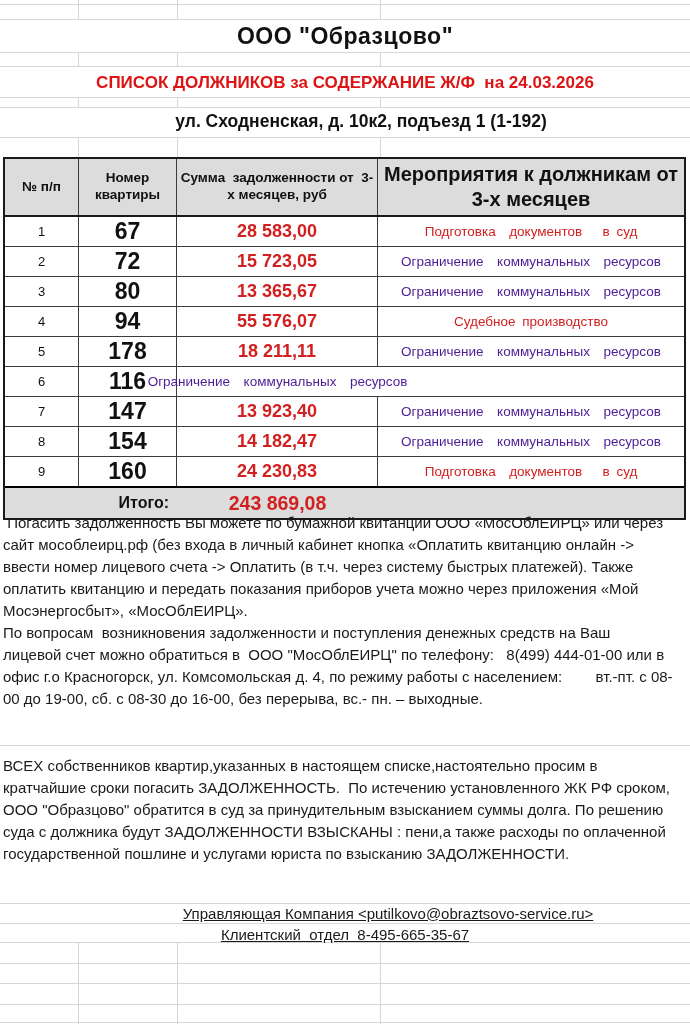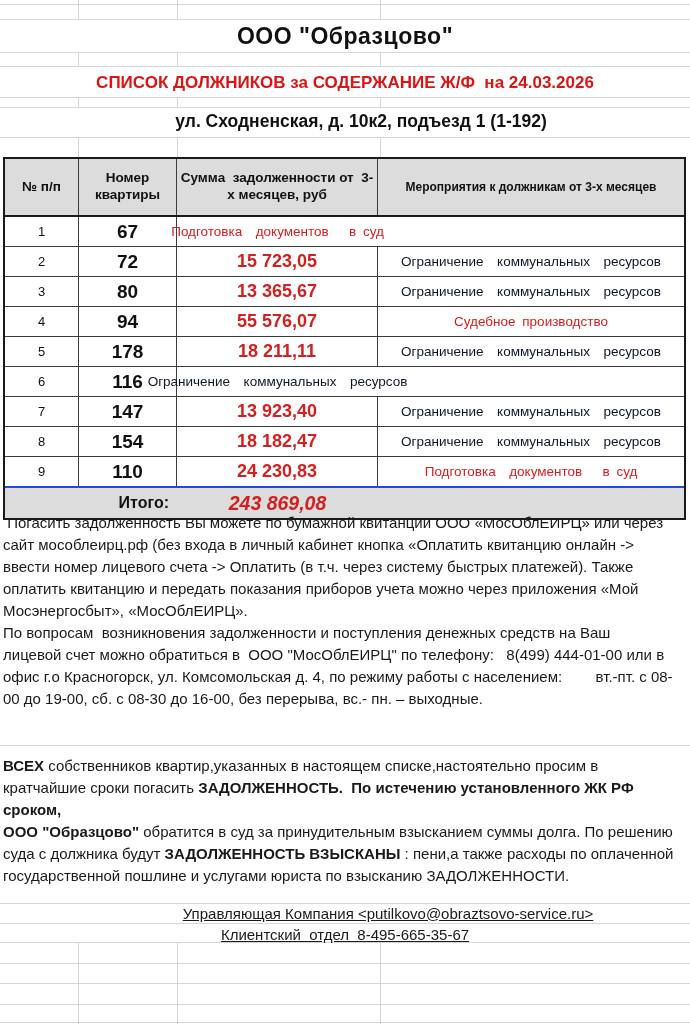--- a/index.html
+++ b/index.html
@@ -22,47 +22,47 @@
     font-size:17.5px;font-weight:bold;}
 
   
   .debt-table{position:absolute;left:3px;top:157px;width:683px;box-sizing:border-box;
     border:2px solid #1a1a1a;background:#fff;}
   .thead{display:grid;grid-template-columns:74px 98px 201px 1fr;height:56px;
     background:#dcdcdc;border-bottom:2px solid #1a1a1a;}
   .th{display:flex;align-items:center;justify-content:center;text-align:center;
     font-weight:bold;font-size:13.5px;border-right:1px solid #3c3c3c;
     white-space:pre-wrap;line-height:1.25;padding:0 2px;box-sizing:border-box;}
-  .th:last-child{border-right:none;font-size:12px;}
+  .th:last-child{border-right:none;font-size:20px;}
   .tr{display:grid;grid-template-columns:74px 98px 201px 1fr;height:29px;
     border-bottom:1px solid #3c3c3c;}
   #tbody .tr:last-child{border-bottom:none;}
   .td{display:flex;align-items:center;justify-content:center;
     border-right:1px solid #3c3c3c;box-sizing:border-box;}
   .td:last-child{border-right:none;}
   .cell-n{font-size:13px;}
-  .cell-apt{font-size:19px;font-weight:bold;}
+  .cell-apt{font-size:23px;font-weight:bold;}
   .cell-amount{font-size:18px;font-weight:bold;color:#d21f1f;}
   .cell-action{font-size:13.5px;white-space:pre;word-spacing:3px;}
   .red-action{color:#d21f1f;}
-  .black-action{color:#0f172a;}
+  .black-action{color:#4c1d95;}
   .totals-row{display:grid;grid-template-columns:172px 201px 1fr;height:30px;
-    background:#dcdcdc;border-top:2px solid #1d4ed8;}
+    background:#dcdcdc;border-top:2px solid #000000;}
   .totals-label{display:flex;align-items:center;justify-content:flex-end;
     padding-right:8px;font-size:16px;font-weight:bold;}
   .totals-value{display:flex;align-items:center;justify-content:center;
-    font-size:19.5px;font-weight:bold;color:#d21f1f;font-style:italic;}
+    font-size:19.5px;font-weight:bold;color:#d21f1f;}
 
   
   .para{position:absolute;left:3px;width:684px;font-size:15px;line-height:22px;
     white-space:pre-wrap;color:#1a1a1a;}
   .p1{top:512px;}
   .p2{top:622px;}
   .p3{top:755px;}
-  .para b{font-weight:bold;text-align:right;}
+  .para b{font-weight:normal;text-align:right;}
 
   
   .footer-line{position:absolute;left:0;width:690px;height:20px;
     display:flex;align-items:center;justify-content:center;
     font-size:15px;text-decoration:underline;color:#1a1a1a;white-space:pre-wrap;}
   .f1{top:903px;padding-left:43px;}
   .f2{top:924px;}
 </style>
 </head>
 <body>
@@ -113,20 +113,21 @@
       <div class="th">Номер
 квартиры</div>
       <div class="th">Сумма  задолженности от  3-
 х месяцев, руб</div>
       <div class="th">Мероприятия к должникам от 3-х месяцев</div>
     </div>
     <div id="tbody">
     <div class="tr">
       <div class="td cell-n">1</div>
       <div class="td cell-apt">67</div>
+      <div class="td cell-amount">28 583,00</div>
       <div class="td cell-action red-action">Подготовка  документов   в суд</div>
     </div>
 
     <div class="tr">
       <div class="td cell-n">2</div>
       <div class="td cell-apt">72</div>
       <div class="td cell-amount">15 723,05</div>
       <div class="td cell-action black-action">Ограничение  коммунальных  ресурсов</div>
     </div>
 
@@ -160,27 +161,27 @@
     <div class="tr">
       <div class="td cell-n">7</div>
       <div class="td cell-apt">147</div>
       <div class="td cell-amount">13 923,40</div>
       <div class="td cell-action black-action">Ограничение  коммунальных  ресурсов</div>
     </div>
 
     <div class="tr">
       <div class="td cell-n">8</div>
       <div class="td cell-apt">154</div>
-      <div class="td cell-amount">18 182,47</div>
+      <div class="td cell-amount">14 182,47</div>
       <div class="td cell-action black-action">Ограничение  коммунальных  ресурсов</div>
     </div>
 
     <div class="tr">
       <div class="td cell-n">9</div>
-      <div class="td cell-apt">110</div>
+      <div class="td cell-apt">160</div>
       <div class="td cell-amount">24 230,83</div>
       <div class="td cell-action red-action">Подготовка  документов   в суд</div>
     </div>
   </div>
     <div class="totals-row">
       <div class="totals-label">Итого:</div>
       <div class="totals-value">243 869,08</div>
       <div></div>
     </div>
   </div>
@@ -190,19 +191,19 @@
 ввести номер лицевого счета -&gt; Оплатить (в т.ч. через систему быстрых платежей). Также
 оплатить квитанцию и передать показания приборов учета можно через приложения «Мой
 Мосэнергосбыт», «МосОблЕИРЦ».</div>
   <div class="para p2">По вопросам  возникновения задолженности и поступления денежных средств на Ваш
 лицевой счет можно обратиться в  ООО "МосОблЕИРЦ" по телефону:   8(499) 444-01-00 или в
 офис г.о Красногорск, ул. Комсомольская д. 4, по режиму работы с населением:        вт.-пт. с 08-
 00 до 19-00, сб. с 08-30 до 16-00, без перерыва, вс.- пн. – выходные.</div>
   <div class="para p3"><b>ВСЕХ</b><span> собственников квартир,указанных в настоящем списке,настоятельно просим в
 кратчайшие сроки погасить </span><b>ЗАДОЛЖЕННОСТЬ.  По истечению установленного ЖК РФ сроком,
 ООО "Образцово"</b><span> обратится в суд за принудительным взысканием суммы долга. По решению
-суда с должника будут </span><b>ЗАДОЛЖЕННОСТЬ ВЗЫСКАНЫ</b><span> : пени,а также расходы по оплаченной
+суда с должника будут </span><b>ЗАДОЛЖЕННОСТИ ВЗЫСКАНЫ</b><span> : пени,а также расходы по оплаченной
 государственной пошлине и услугами юриста по взысканию ЗАДОЛЖЕННОСТИ.</span></div>
 
   <div class="footer-line f1">Управляющая Компания &lt;putilkovo@obraztsovo-service.ru&gt;</div>
   <div class="footer-line f2">Клиентский  отдел  8-495-665-35-67</div>
 
 </div>
 
 </body></html>

